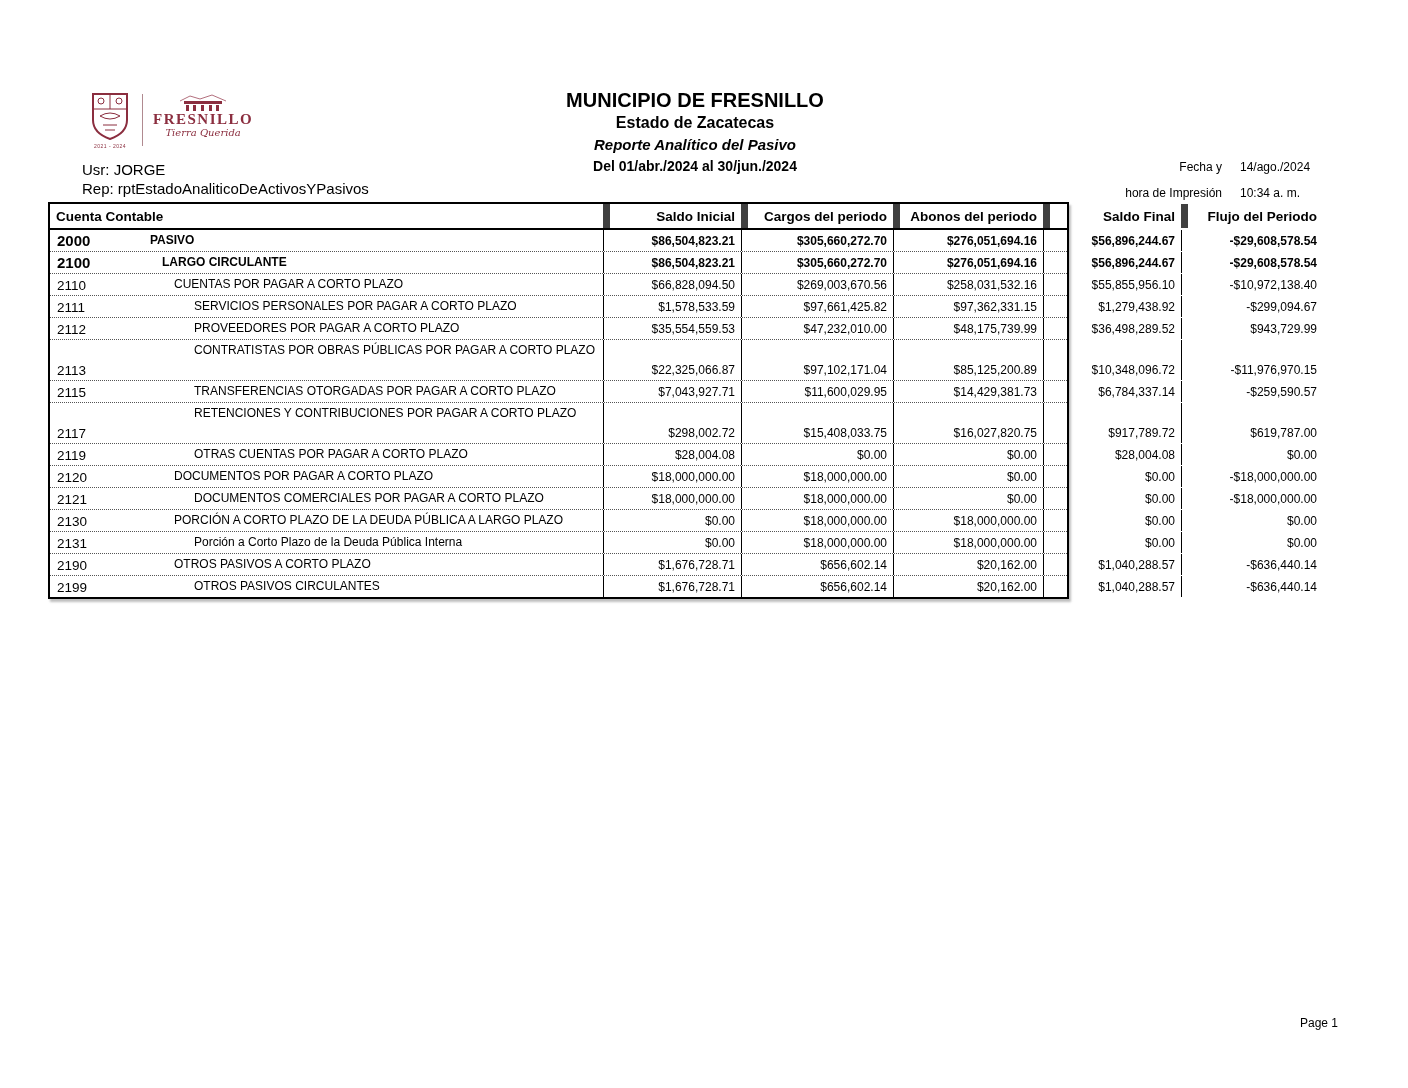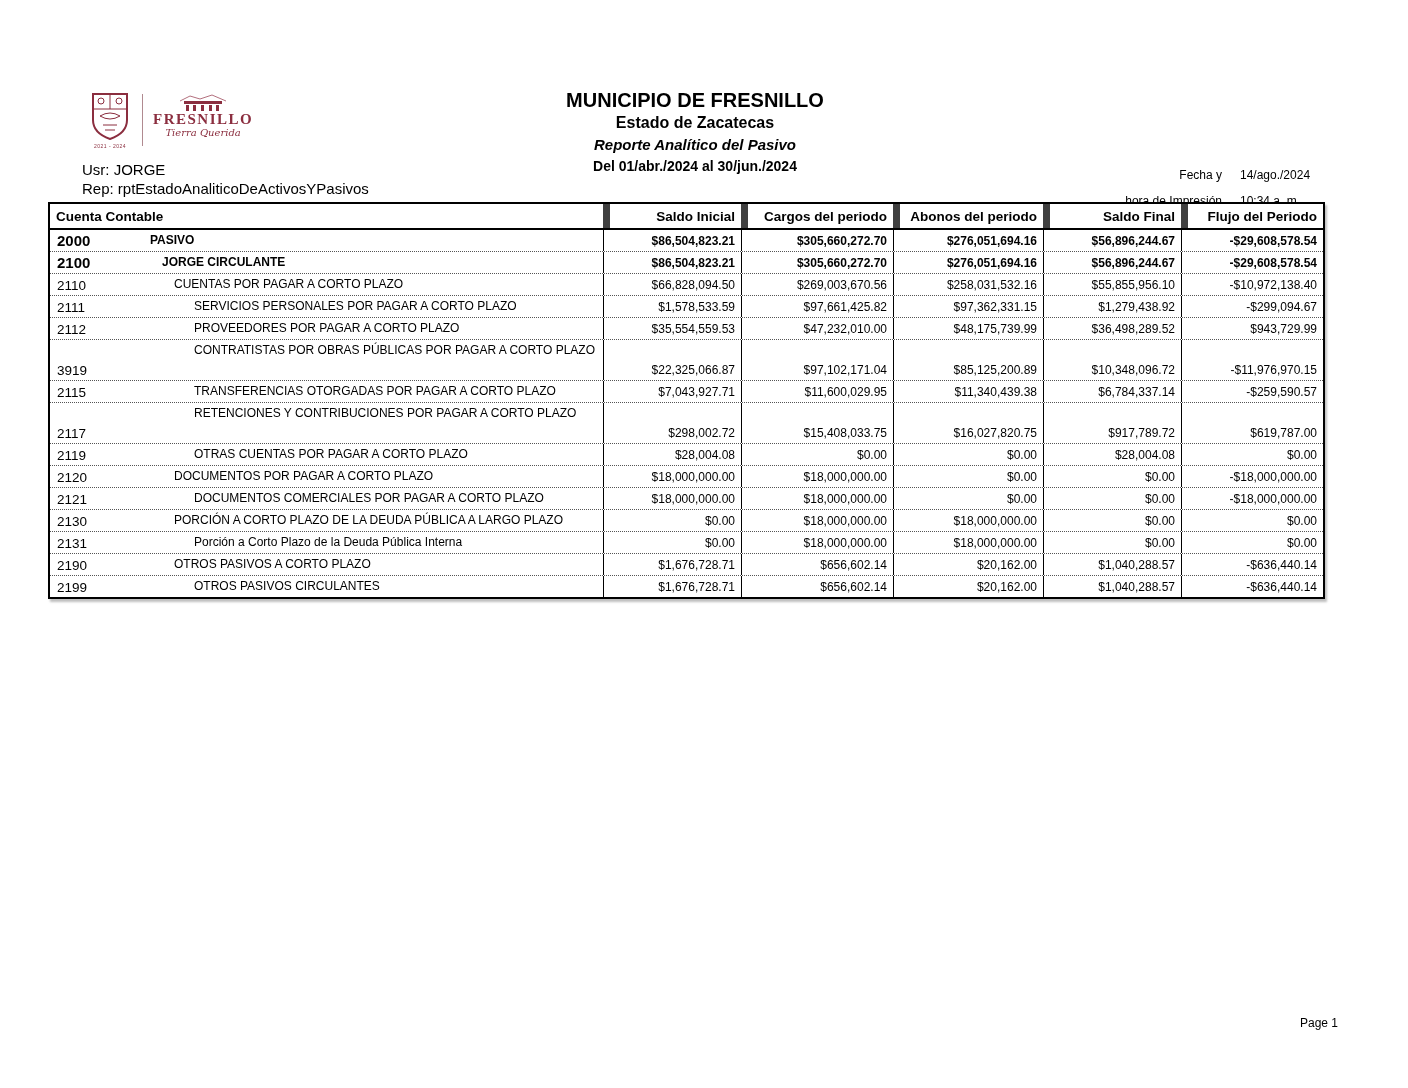--- a/index.html
+++ b/index.html
@@ -18,28 +18,28 @@
   .wordmark .tagline{font-family:"DejaVu Serif", serif;font-style:italic;color:#8b2e3f;font-size:10px;line-height:11px;}
 
   .meta-lines{position:absolute;left:82px;top:160px;font-size:15px;line-height:19px;}
 
   .titles{position:absolute;left:0;top:88px;width:1390px;text-align:center;font-weight:bold;}
   .titles .t1{font-size:20px;line-height:24px;}
   .titles .t2{font-size:16px;line-height:22px;}
   .titles .t3{font-size:15px;line-height:22px;font-style:italic;}
   .titles .t4{font-size:14px;line-height:20px;}
 
-  .printed{position:absolute;top:162px;right:78px;display:flex;align-items:center;font-size:12px;}
+  .printed{position:absolute;top:154px;right:78px;display:flex;align-items:center;font-size:12px;}
   .printed .labels{text-align:right;line-height:26px;padding-right:8px;}
   .printed .bar{width:1px;background:#000;}
   .printed .values{text-align:left;line-height:26px;padding-left:9px;min-width:90px;}
 
   
   .rtable{
-    position:absolute;left:48px;top:202px;width:1277px;
+    position:absolute;left:48px;top:202px;width:1021px;
     border:2px solid #000;box-sizing:border-box;
     box-shadow:2px 3px 2px rgba(140,140,140,.55);
     background:#fff;
   }
   .trow,.thead{display:grid;grid-template-columns:553px 138px 152px 150px 138px 142px;}
   .thead{border-bottom:2px solid #000;}
   .thead .hc{
     font-size:13.5px;font-weight:bold;height:24px;display:flex;align-items:center;
     justify-content:flex-end;padding:0 6px;box-sizing:border-box;border-left:7px solid #404040;
   }
@@ -144,21 +144,21 @@
       <div class="val">$86,504,823.21</div>
       <div class="val">$305,660,272.70</div>
       <div class="val">$276,051,694.16</div>
       <div class="val">$56,896,244.67</div>
       <div class="val">-$29,608,578.54</div>
     </div>
 
     <div class="trow lvl2 bold">
       <div class="cell-acct">
         <span class="code">2100</span>
-        <div class="desc">JORGE CIRCULANTE</div>
+        <div class="desc">LARGO CIRCULANTE</div>
       </div>
       <div class="val">$86,504,823.21</div>
       <div class="val">$305,660,272.70</div>
       <div class="val">$276,051,694.16</div>
       <div class="val">$56,896,244.67</div>
       <div class="val">-$29,608,578.54</div>
     </div>
 
     <div class="trow lvl3">
       <div class="cell-acct">
@@ -191,38 +191,38 @@
       </div>
       <div class="val">$35,554,559.53</div>
       <div class="val">$47,232,010.00</div>
       <div class="val">$48,175,739.99</div>
       <div class="val">$36,498,289.52</div>
       <div class="val">$943,729.99</div>
     </div>
 
     <div class="trow lvl4 wrap">
       <div class="cell-acct">
-        <span class="code">3919</span>
+        <span class="code">2113</span>
         <div class="desc">CONTRATISTAS POR OBRAS PÚBLICAS POR PAGAR A CORTO PLAZO</div>
       </div>
       <div class="val">$22,325,066.87</div>
       <div class="val">$97,102,171.04</div>
       <div class="val">$85,125,200.89</div>
       <div class="val">$10,348,096.72</div>
       <div class="val">-$11,976,970.15</div>
     </div>
 
     <div class="trow lvl4">
       <div class="cell-acct">
         <span class="code">2115</span>
         <div class="desc">TRANSFERENCIAS OTORGADAS POR PAGAR A CORTO PLAZO</div>
       </div>
       <div class="val">$7,043,927.71</div>
       <div class="val">$11,600,029.95</div>
-      <div class="val">$11,340,439.38</div>
+      <div class="val">$14,429,381.73</div>
       <div class="val">$6,784,337.14</div>
       <div class="val">-$259,590.57</div>
     </div>
 
     <div class="trow lvl4 wrap">
       <div class="cell-acct">
         <span class="code">2117</span>
         <div class="desc">RETENCIONES Y CONTRIBUCIONES POR PAGAR A CORTO PLAZO</div>
       </div>
       <div class="val">$298,002.72</div>

